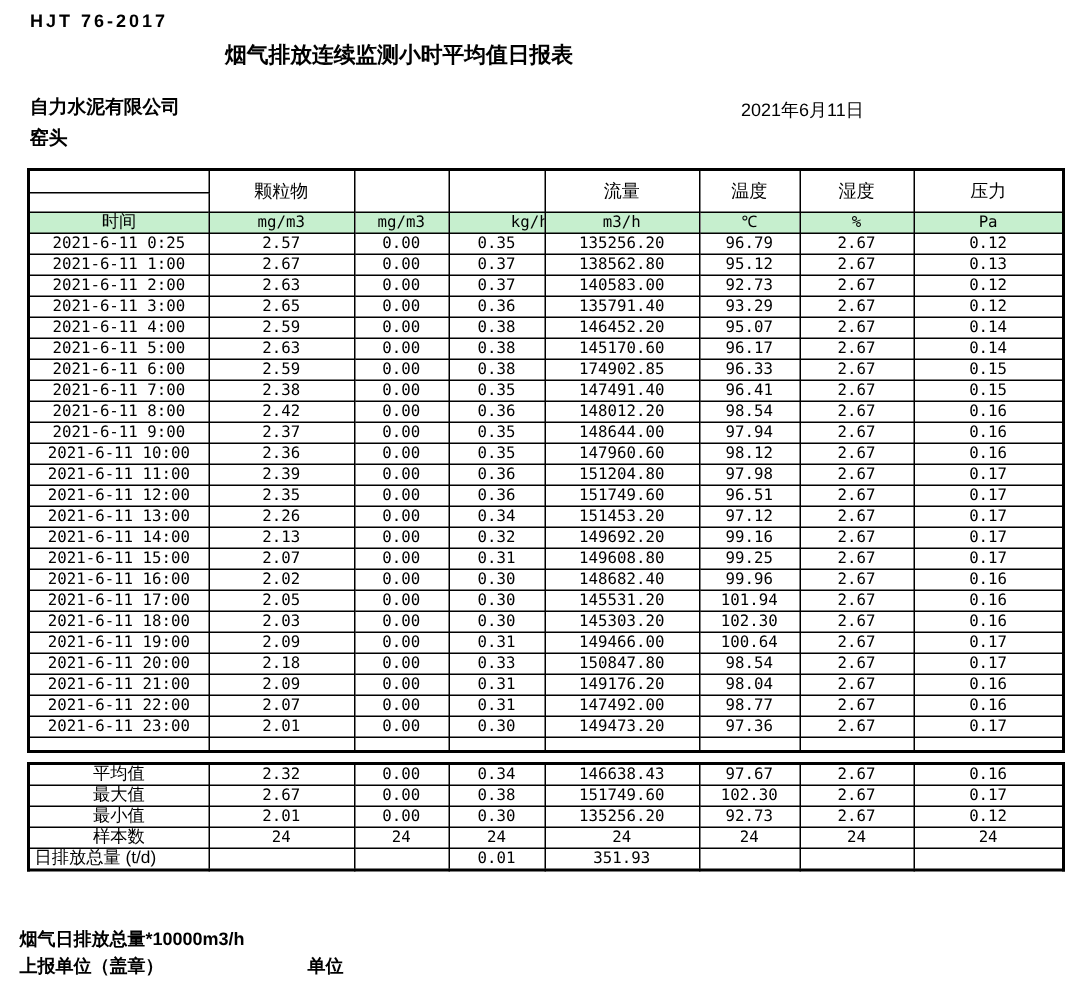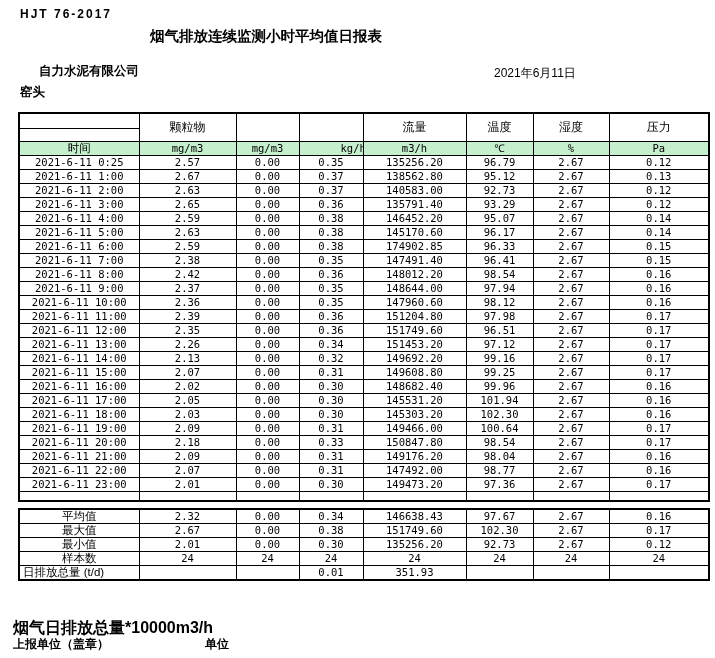--- a/index.html
+++ b/index.html
@@ -1,37 +1,37 @@
 <!DOCTYPE html>
 <html><head>
 <meta charset="utf-8">
 <style>
   html,body{margin:0;padding:0;background:#ffffff;}
   .page{position:relative;width:715px;height:658px;background:#ffffff;color:#000;
         font-family:"Liberation Sans",sans-serif;overflow:hidden;}
   .doc-code{position:absolute;left:20px;top:7px;font-weight:bold;font-size:12px;letter-spacing:2px;}
   .title{position:absolute;left:150px;top:27px;font-weight:bold;font-size:14.5px;}
-  .company{position:absolute;left:20px;top:63px;font-weight:bold;font-size:12.5px;margin-left:19px;}
+  .company{position:absolute;left:20px;top:63px;font-weight:bold;font-size:12.5px;}
   .report-date{position:absolute;left:494px;top:65px;font-size:12px;}
   .location{position:absolute;left:20px;top:84px;font-weight:bold;font-size:12.5px;}
   .tablewrap{position:absolute;left:18px;top:112px;width:692px;}
   table{border-collapse:collapse;table-layout:fixed;width:690px;}
   table.main,table.sum{border:2px solid #000;}
   td{border:1px solid #000;font-size:10.5px;text-align:center;vertical-align:middle;padding:0;
      font-family:"DejaVu Sans Mono","Liberation Sans",sans-serif;
      overflow:hidden;white-space:nowrap;height:13px;line-height:13px;}
   td.cjk{font-family:"Liberation Sans",sans-serif;font-size:11.5px;}
   tr.h1 td{height:13px;}
   tr.h1 td[rowspan]{height:27px;line-height:27px;font-size:12px;}
   tr.h2 td{height:12px;}
   tr.units td{height:13px;}
   tr.spacer td{height:8px;line-height:8px;}
   .gap{height:6px;}
   #sum-body tr:last-child td:first-child{text-align:left;padding-left:3px;}
-  .footnote{position:absolute;left:13px;top:618px;font-weight:bold;font-size:16px;}
+  .footnote{position:absolute;left:13px;top:618px;font-weight:bold;font-size:12px;}
   .footline{position:absolute;left:13px;top:636px;font-weight:bold;font-size:12px;}
   .unit-label{position:absolute;left:205px;top:636px;font-weight:bold;font-size:12px;}
 </style>
 </head>
 <body>
 
 <div class="page">
   <div class="doc-code">HJT 76-2017</div>
   <div class="title">烟气排放连续监测小时平均值日报表</div>
   <div class="company">自力水泥有限公司</div>

